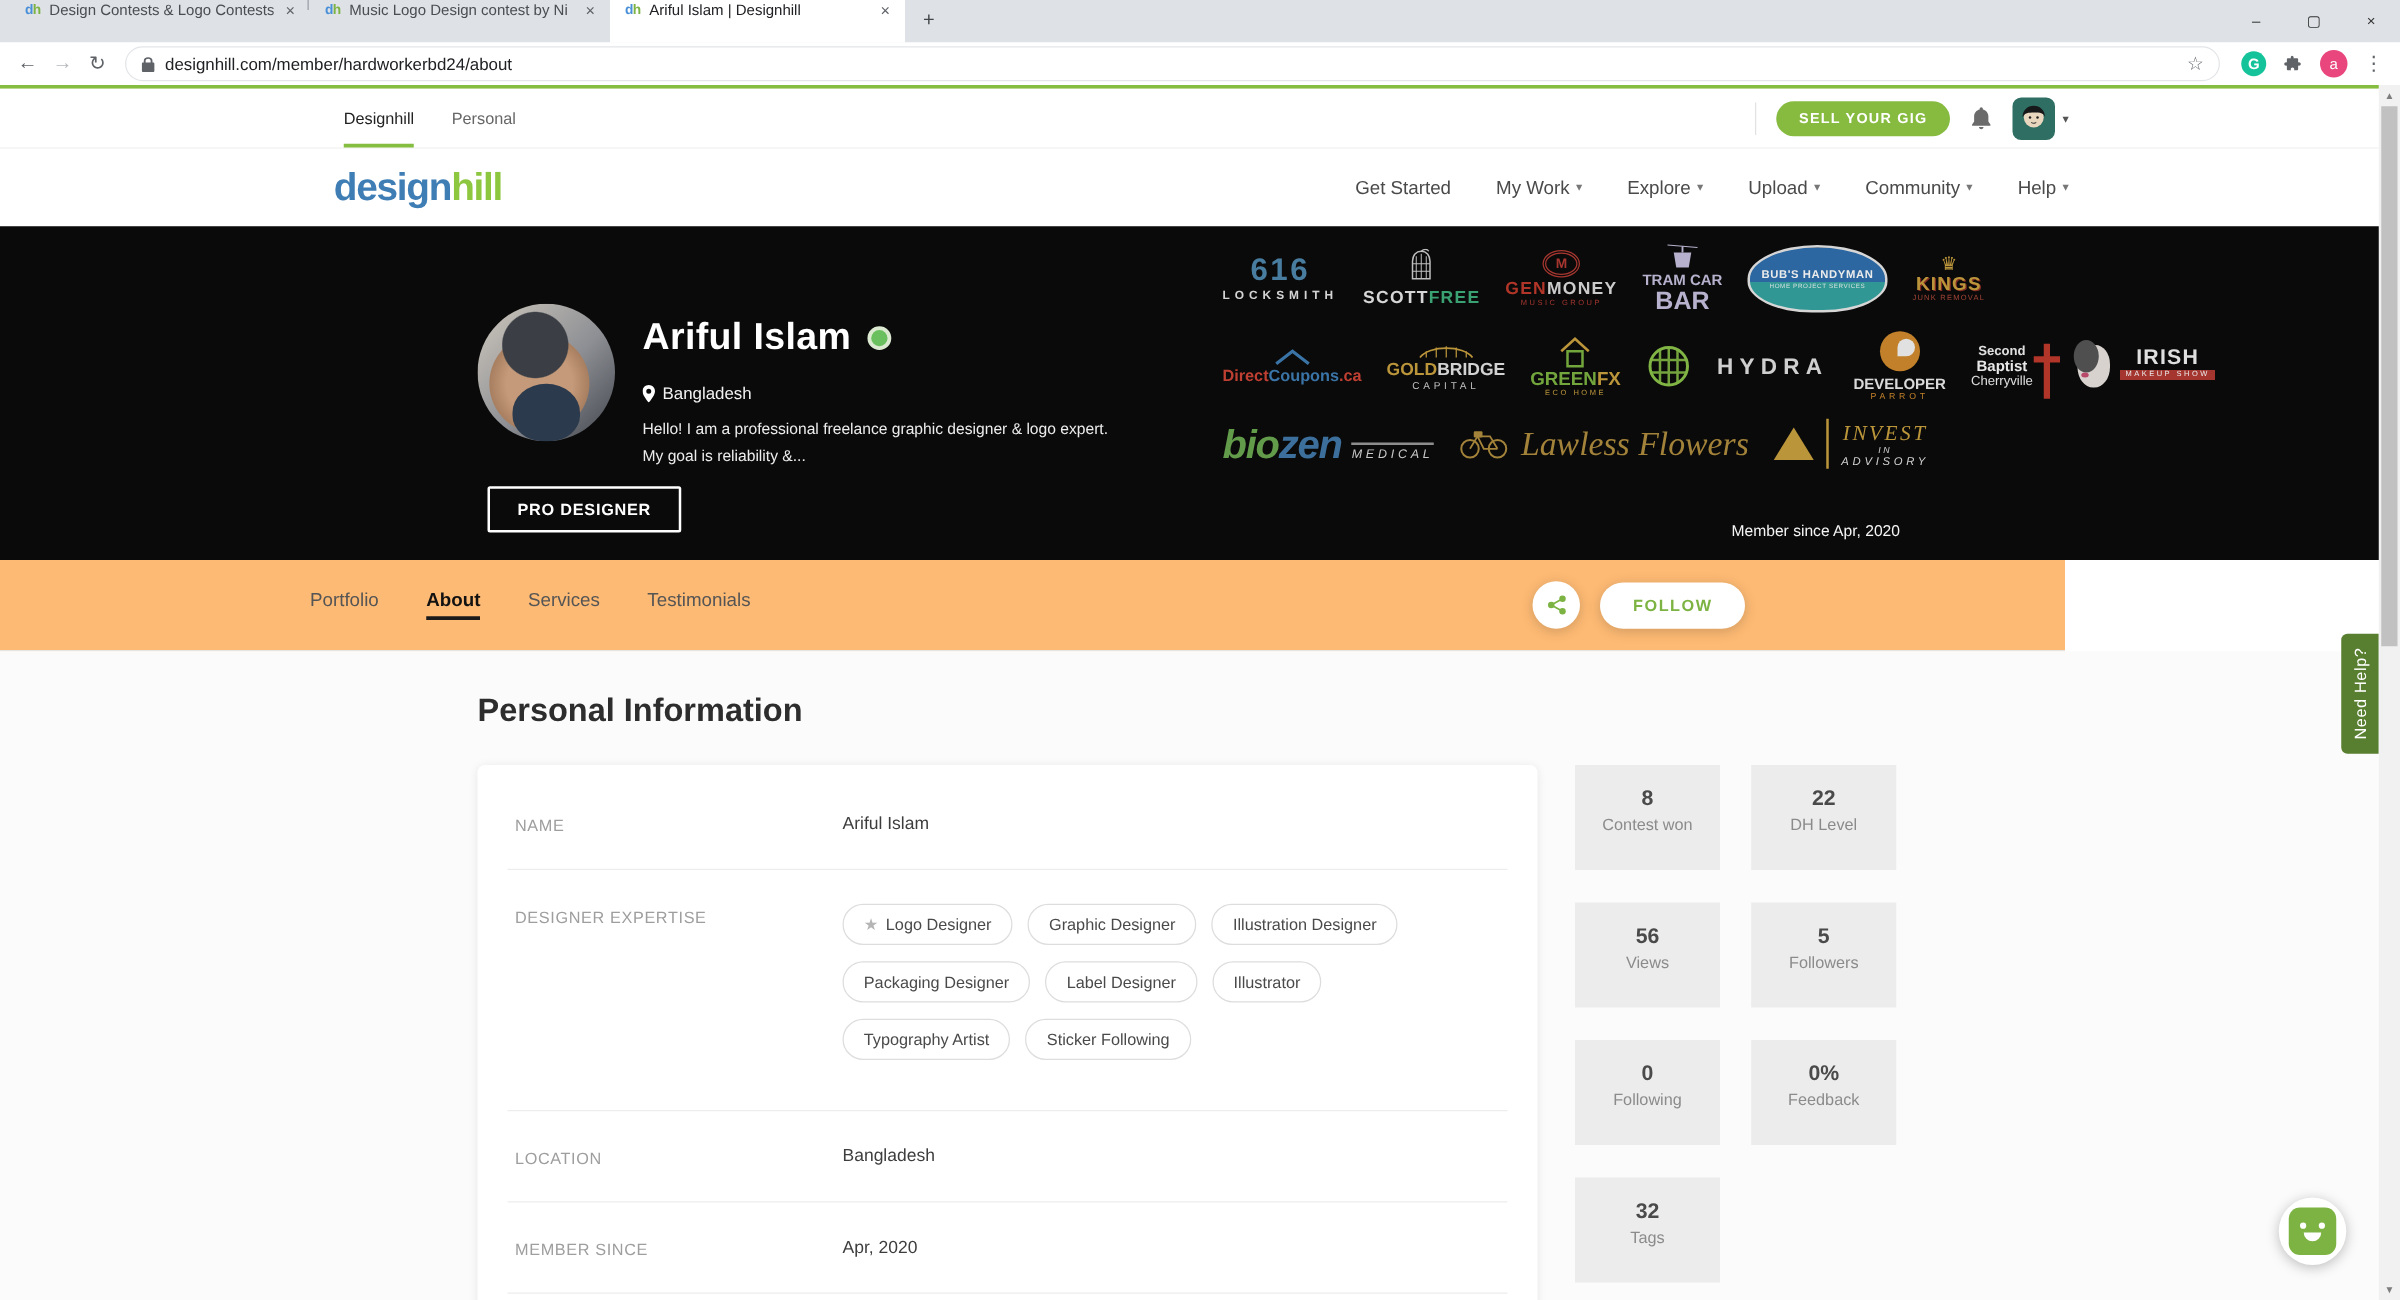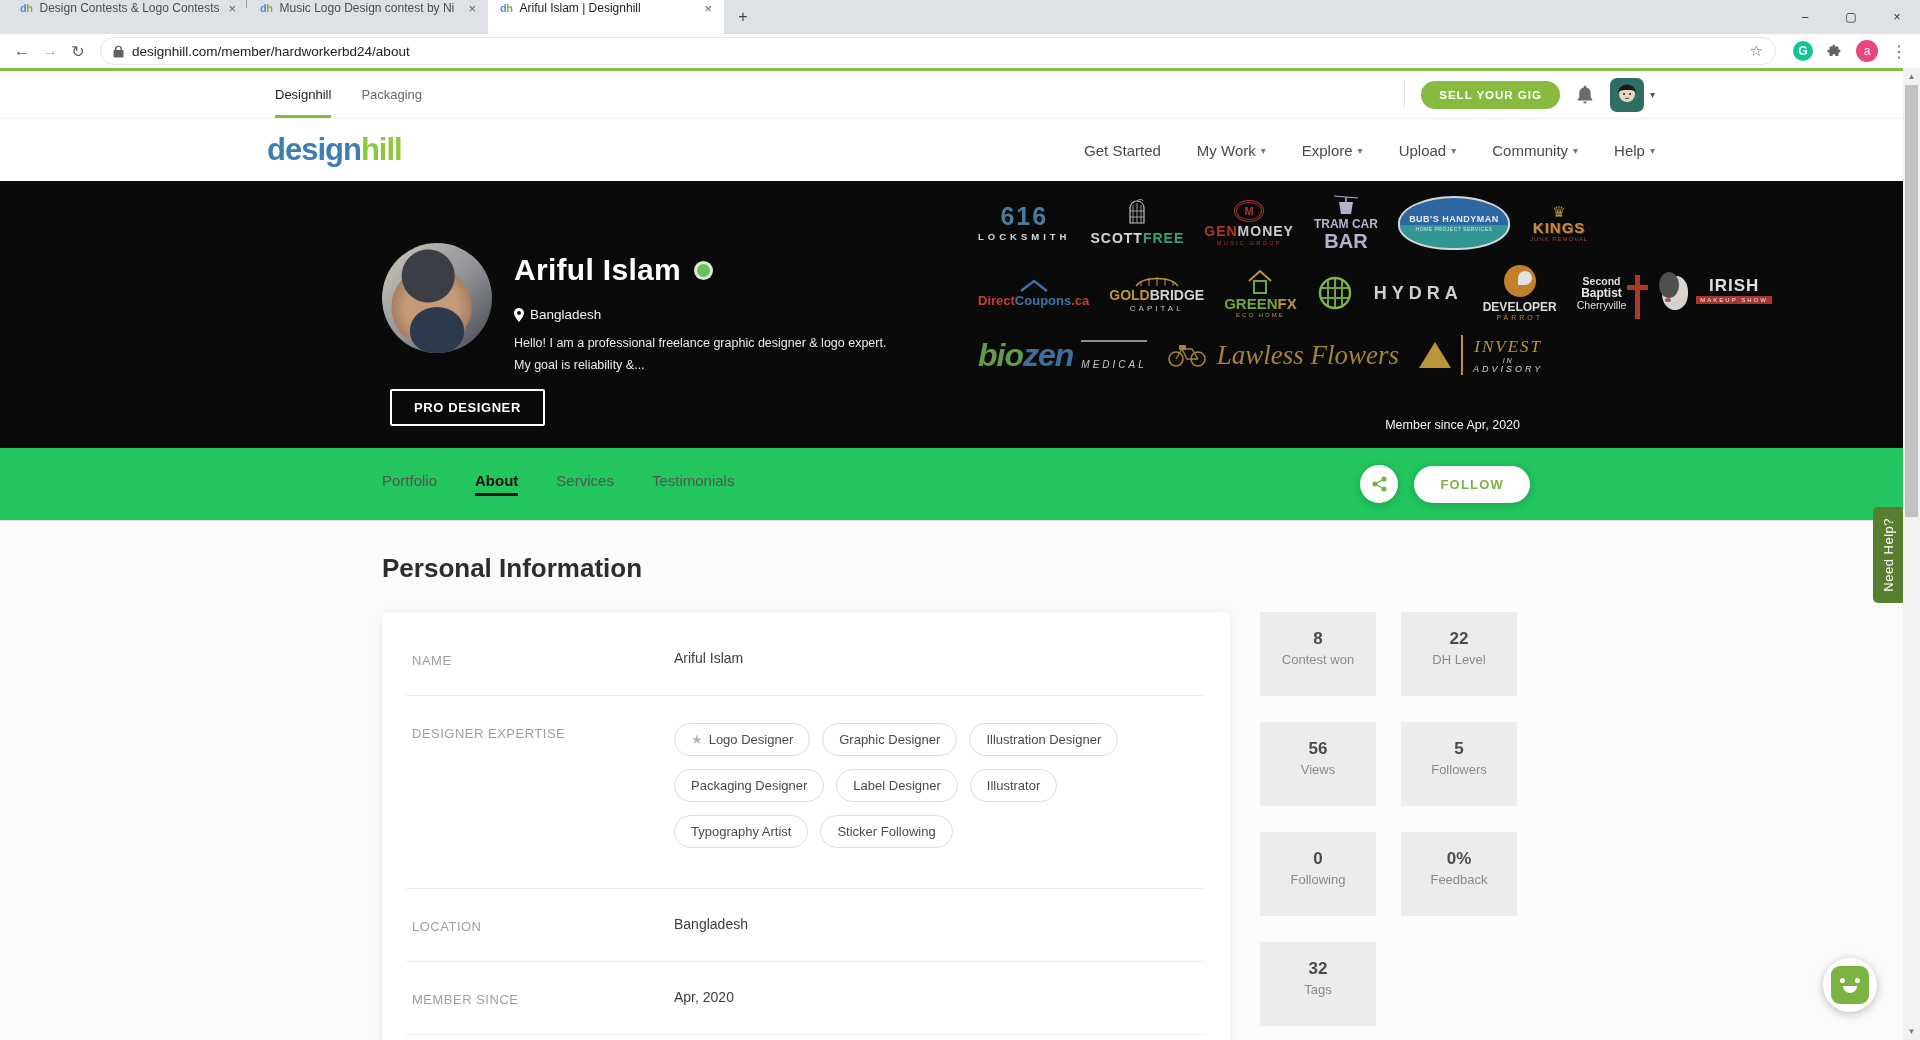--- a/index.html
+++ b/index.html
@@ -110,33 +110,33 @@
   .l-baptist .cross-h { position:absolute; right:-6px; top:10px; width:21px; height:5px; background:#c0392b; }
   .l-irish { flex-direction:row; gap:8px; align-items:flex-start; }
   .l-irish .face { width:26px; height:34px; border-radius:50% 45% 48% 48%; background:#e9e4df; position:relative; }
   .l-irish .face::before { content:""; position:absolute; left:-3px; top:-4px; width:20px; height:26px; border-radius:50%; background:#555; }
   .l-irish .face::after { content:""; position:absolute; left:3px; bottom:8px; width:6px; height:4px; border-radius:50%; background:#c74f72; }
   .l-irish .name { color:#f2f2f2; font-size:17px; font-weight:800; letter-spacing:1px; }
   .l-irish .sub { font-size:6px; letter-spacing:2px; color:#fff; background:#b23a33; padding:1px 4px; }
   .l-biozen { flex-direction:row; align-items:flex-end; gap:8px; }
   .l-biozen .t1 { font-size:32px; font-weight:bold; color:#6aa84f; line-height:0.9; letter-spacing:-1px; }
   .l-biozen .t1 .w2 { color:#4178a8; }
-  .l-biozen .sub { font-size:10px; letter-spacing:3px; color:#d9d9d9; border-top:2px solid #9a9a9a; padding-top:17px; }
+  .l-biozen .sub { font-size:10px; letter-spacing:3px; color:#d9d9d9; border-top:2px solid #9a9a9a; padding-top:2px; }
   .l-lawless { flex-direction:row; gap:10px; align-items:center; }
   .l-lawless .name { font-family:"Liberation Serif", serif; font-size:27px; color:#b08d3e; }
   .l-invest { flex-direction:row; gap:10px; align-items:center; }
   .l-invest .tri { width:0; height:0; border-left:16px solid transparent; border-right:16px solid transparent; border-bottom:26px solid #caa13f; }
   .l-invest .bar { width:2px; height:40px; background:#caa13f; }
   .l-invest .col { display:flex; flex-direction:column; align-items:center; }
   .l-invest .t1 { font-family:"Liberation Serif", serif; font-size:17px; letter-spacing:2px; color:#caa13f; }
   .l-invest .t2 { font-size:7px; letter-spacing:2px; color:#e0e0e0; }
   .l-invest .t3 { font-size:9px; letter-spacing:3px; color:#e0e0e0; }
 
   
-  #ptabs { position:absolute; left:0; top:448px; width:1920px; height:73px; background:#22c55e; border-bottom:1px solid #e5e5e5; }
+  #ptabs { position:absolute; left:0; top:448px; width:1652px; height:73px; background:#fdba74; border-bottom:1px solid #e5e5e5; }
   .ptab-wrap { position:relative; width:1200px; height:100%; margin:0 auto; display:flex; align-items:center; }
   #ptab-list { display:flex; gap:38px; padding-left:22px; }
   .ptab { font-size:15px; color:#555; padding-bottom:4px; border-bottom:3px solid transparent; cursor:pointer; }
   .ptab.active { color:#111; font-weight:bold; border-bottom-color:#1a1a1a; }
   #ptab-actions { position:absolute; right:30px; display:flex; align-items:center; gap:16px; }
   #share-btn { width:38px; height:38px; border-radius:50%; background:#fff; box-shadow:0 2px 10px rgba(0,0,0,0.18); display:flex; align-items:center; justify-content:center; cursor:pointer; }
   #follow-btn { background:#fff; box-shadow:0 2px 10px rgba(0,0,0,0.18); border-radius:22px; padding:11px 26px; font-size:13px; font-weight:bold; letter-spacing:1.2px; color:#7cb342; cursor:pointer; }
 
   
   #content { position:absolute; left:0; top:521px; width:1920px; height:519px; background:#fbfbfb; overflow:hidden; }
@@ -222,21 +222,21 @@
     <div class="ext-icon">
         <span class="menu-dots">⋮</span>
       </div>
   </div>
 
   <div id="greenline"></div>
 
   <div id="sitebar">
     <div class="wide-wrap" style="padding-left:10px;">
       <div class="site-tab active">Designhill</div>
-      <div class="site-tab">Packaging</div>
+      <div class="site-tab">Personal</div>
       <div id="sitebar-right">
         <div class="vsep"></div>
         <div id="sellgig-btn">SELL YOUR GIG</div>
         <svg width="18" height="20" viewBox="0 0 18 20">
             <path d="M9 0.8c0.7 0 1.3 0.6 1.3 1.3v0.5C12.9 3.2 14.7 5.4 14.7 8v4.2l1.6 2.3c0.3 0.5 0 1.1-0.6 1.1H2.3c-0.6 0-0.9-0.6-0.6-1.1l1.6-2.3V8c0-2.6 1.8-4.8 4.4-5.4V2.1C7.7 1.4 8.3 0.8 9 0.8zM7.2 16.6h3.6c0 1-0.8 1.8-1.8 1.8s-1.8-0.8-1.8-1.8z" fill="#6b6b6b"></path>
           </svg>
         <div style="display:flex; align-items:center; gap:6px;">
           <div id="avatar-box">
             <svg width="34" height="34" viewBox="0 0 34 34">
               <circle cx="17" cy="16" r="8" fill="#e8d6be"></circle>

